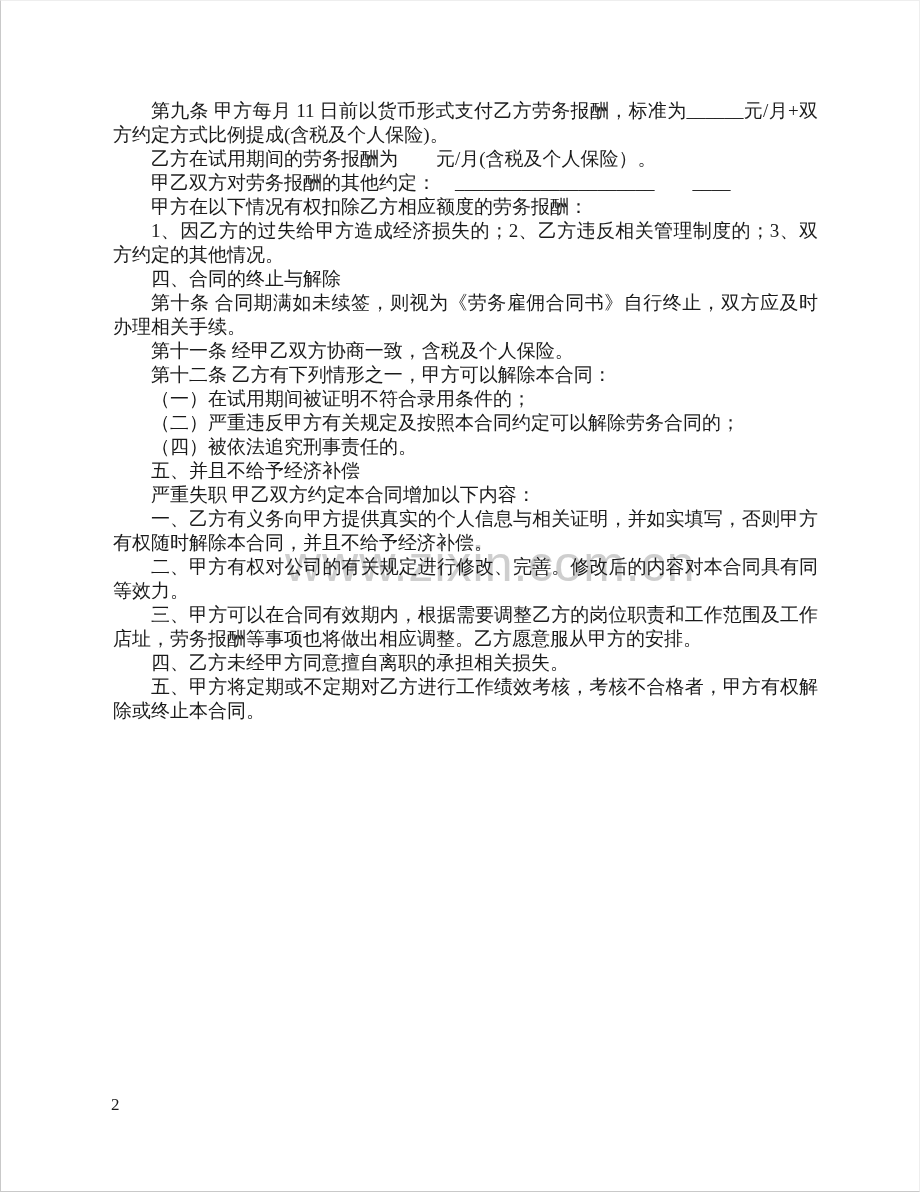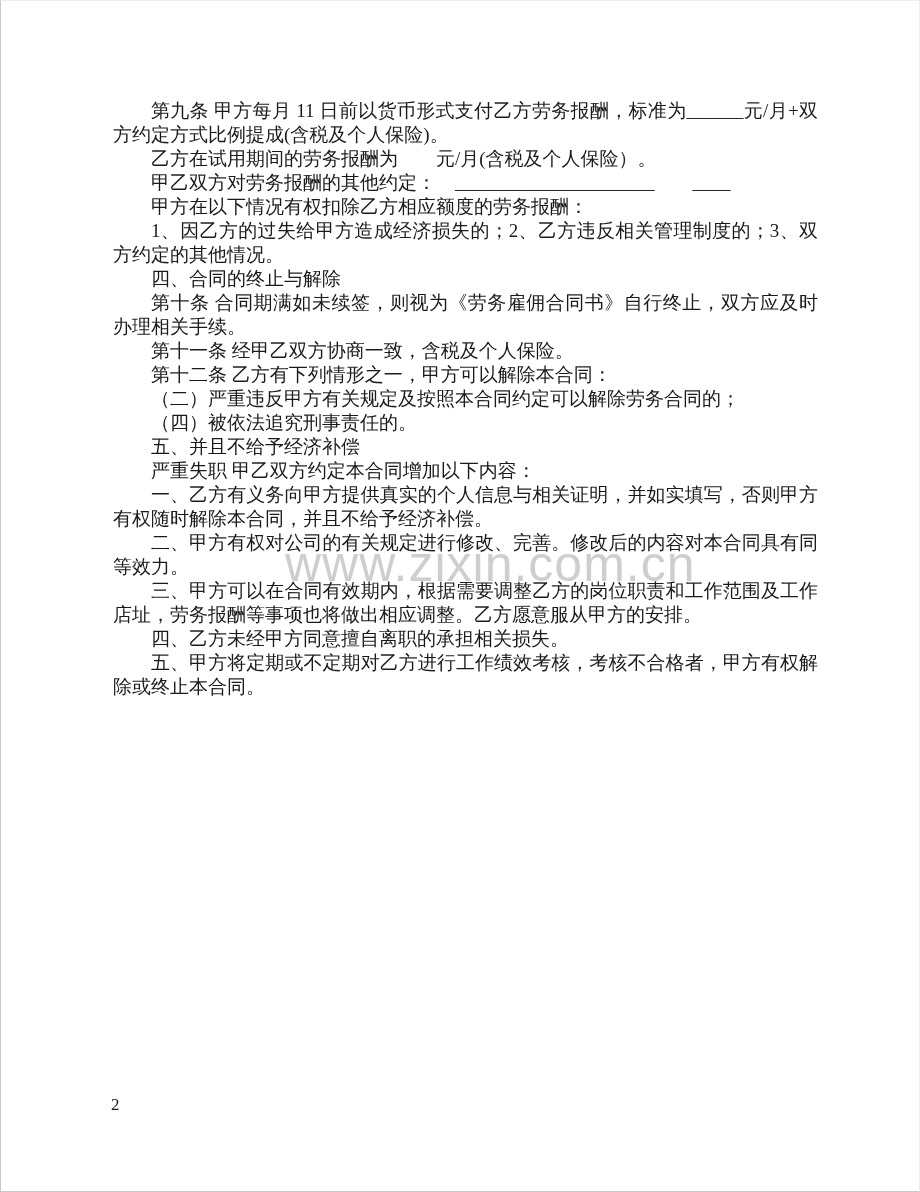--- a/index.html
+++ b/index.html
@@ -68,20 +68,21 @@
   <div class="content">
       <p class="para">第九条 甲方每月 11 日前以货币形式支付乙方劳务报酬，标准为______元/月+双方约定方式比例提成(含税及个人保险)。</p>
       <p class="para">乙方在试用期间的劳务报酬为　　元/月(含税及个人保险）。</p>
       <p class="para">甲乙双方对劳务报酬的其他约定：　_____________________　　____</p>
       <p class="para">甲方在以下情况有权扣除乙方相应额度的劳务报酬：</p>
       <p class="para">1、因乙方的过失给甲方造成经济损失的；2、乙方违反相关管理制度的；3、双方约定的其他情况。</p>
       <p class="para">四、合同的终止与解除</p>
       <p class="para">第十条 合同期满如未续签，则视为《劳务雇佣合同书》自行终止，双方应及时办理相关手续。</p>
       <p class="para">第十一条 经甲乙双方协商一致，含税及个人保险。</p>
       <p class="para">第十二条 乙方有下列情形之一，甲方可以解除本合同：</p>
+      <p class="para">（一）在试用期间被证明不符合录用条件的；</p>
       <p class="para">（二）严重违反甲方有关规定及按照本合同约定可以解除劳务合同的；</p>
       <p class="para">（四）被依法追究刑事责任的。</p>
       <p class="para">五、并且不给予经济补偿</p>
       <p class="para">严重失职 甲乙双方约定本合同增加以下内容：</p>
       <p class="para">一、乙方有义务向甲方提供真实的个人信息与相关证明，并如实填写，否则甲方有权随时解除本合同，并且不给予经济补偿。</p>
       <p class="para">二、甲方有权对公司的有关规定进行修改、完善。修改后的内容对本合同具有同等效力。</p>
       <p class="para">三、甲方可以在合同有效期内，根据需要调整乙方的岗位职责和工作范围及工作店址，劳务报酬等事项也将做出相应调整。乙方愿意服从甲方的安排。</p>
       <p class="para">四、乙方未经甲方同意擅自离职的承担相关损失。</p>
       <p class="para">五、甲方将定期或不定期对乙方进行工作绩效考核，考核不合格者，甲方有权解除或终止本合同。</p>
     </div>

